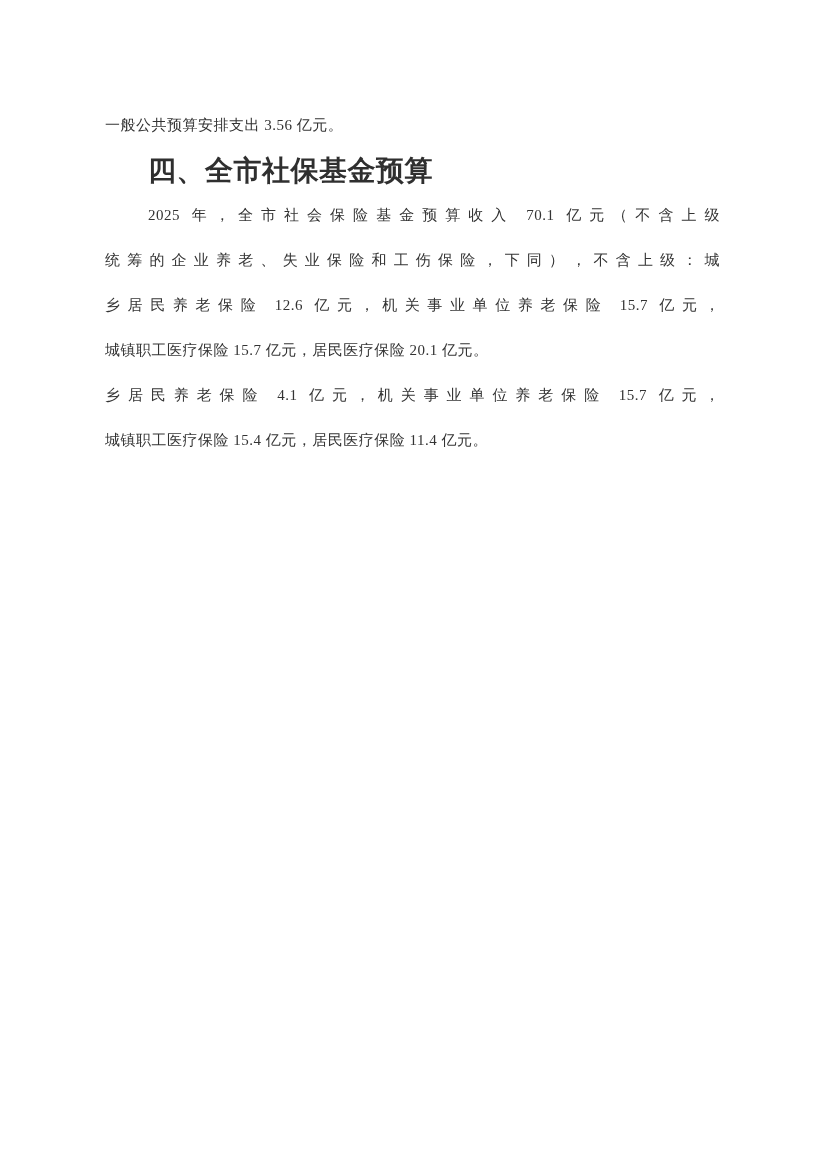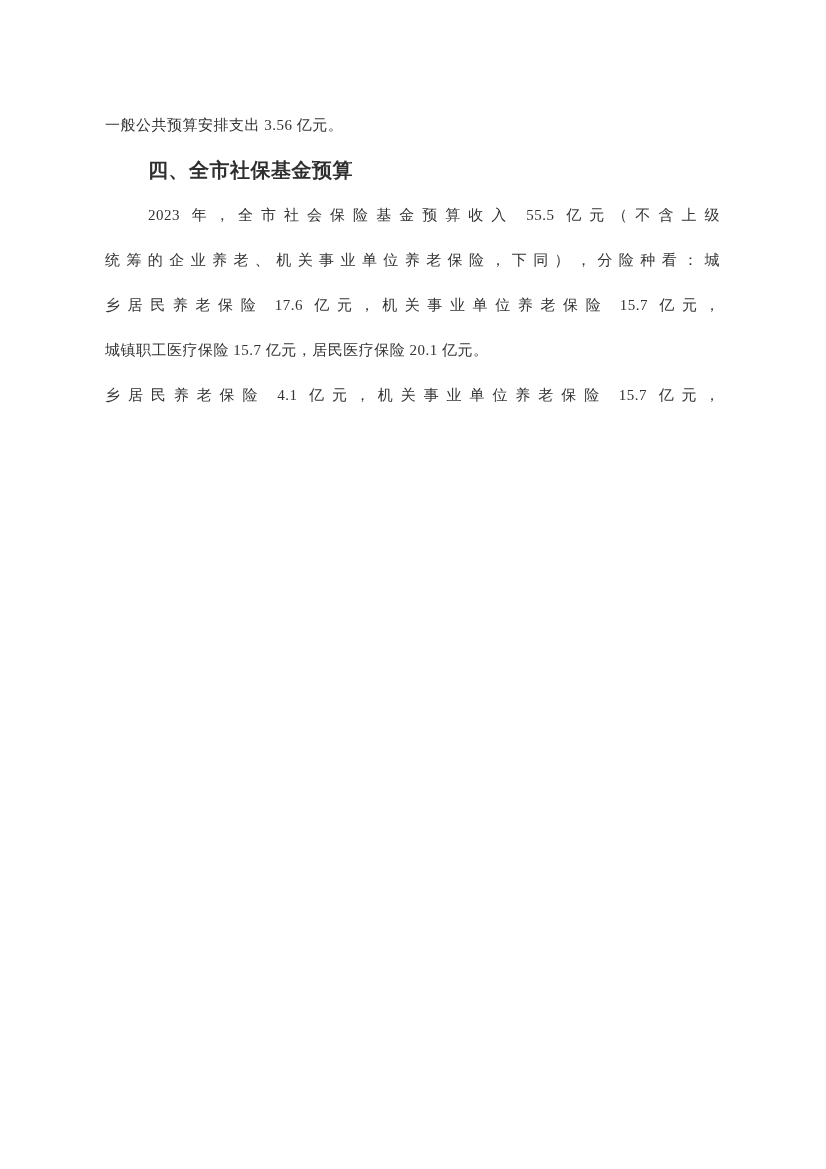--- a/index.html
+++ b/index.html
@@ -32,35 +32,36 @@
     white-space: normal;
     text-align: justify;
     text-align-last: justify;
   }
   .line.indent {
     padding-left: 43px;
   }
   .line.heading {
     font-family: "Liberation Sans", "DejaVu Sans", sans-serif;
     font-weight: bold;
-    font-size: 20px;
+    font-size: 28px;
     color: #2f2f2f;
   }
 </style>
 </head>
 <body>
 
 <div class="page">
   <div class="text-block">
 
     <div class="line">一般公共预算安排支出 3.56 亿元。</div>
 
     <div class="line heading indent">四、全市社保基金预算</div>
 
-    <div class="line fill indent">2023 年，全市社会保险基金预算收入 55.5 亿元（不含上级</div>
-    <div class="line fill">统筹的企业养老、机关事业单位养老保险，下同），分险种看：城</div>
-    <div class="line fill">乡居民养老保险 17.6 亿元，机关事业单位养老保险 15.7 亿元，</div>
+    <div class="line fill indent">2025 年，全市社会保险基金预算收入 70.1 亿元（不含上级</div>
+    <div class="line fill">统筹的企业养老、失业保险和工伤保险，下同），不含上级：城</div>
+    <div class="line fill">乡居民养老保险 12.6 亿元，机关事业单位养老保险 15.7 亿元，</div>
     <div class="line">城镇职工医疗保险 15.7 亿元，居民医疗保险 20.1 亿元。</div>
 
     <div class="line fill">乡居民养老保险 4.1 亿元，机关事业单位养老保险 15.7 亿元，</div>
+    <div class="line">城镇职工医疗保险 15.4 亿元，居民医疗保险 11.4 亿元。</div>
 
   </div>
 </div>
 
 </body></html>

